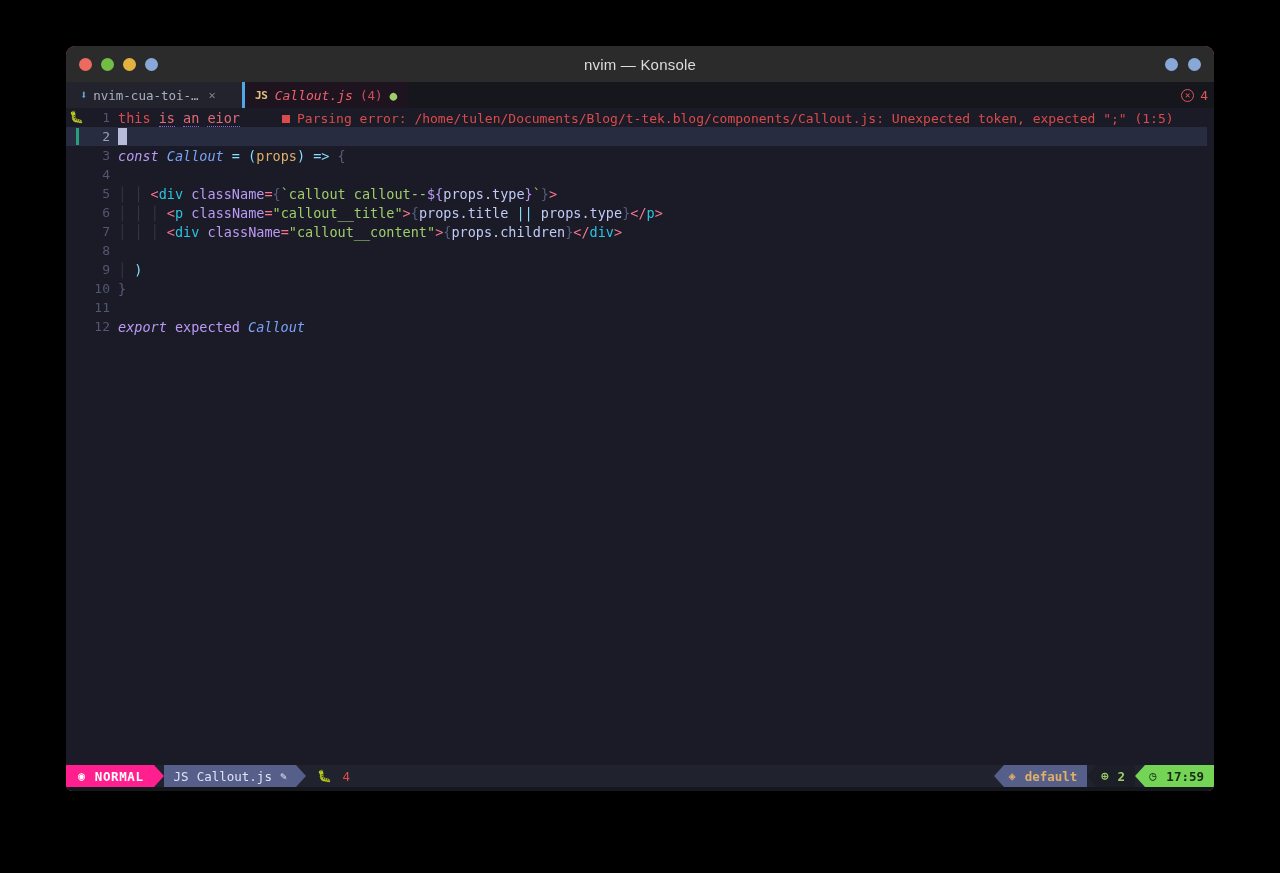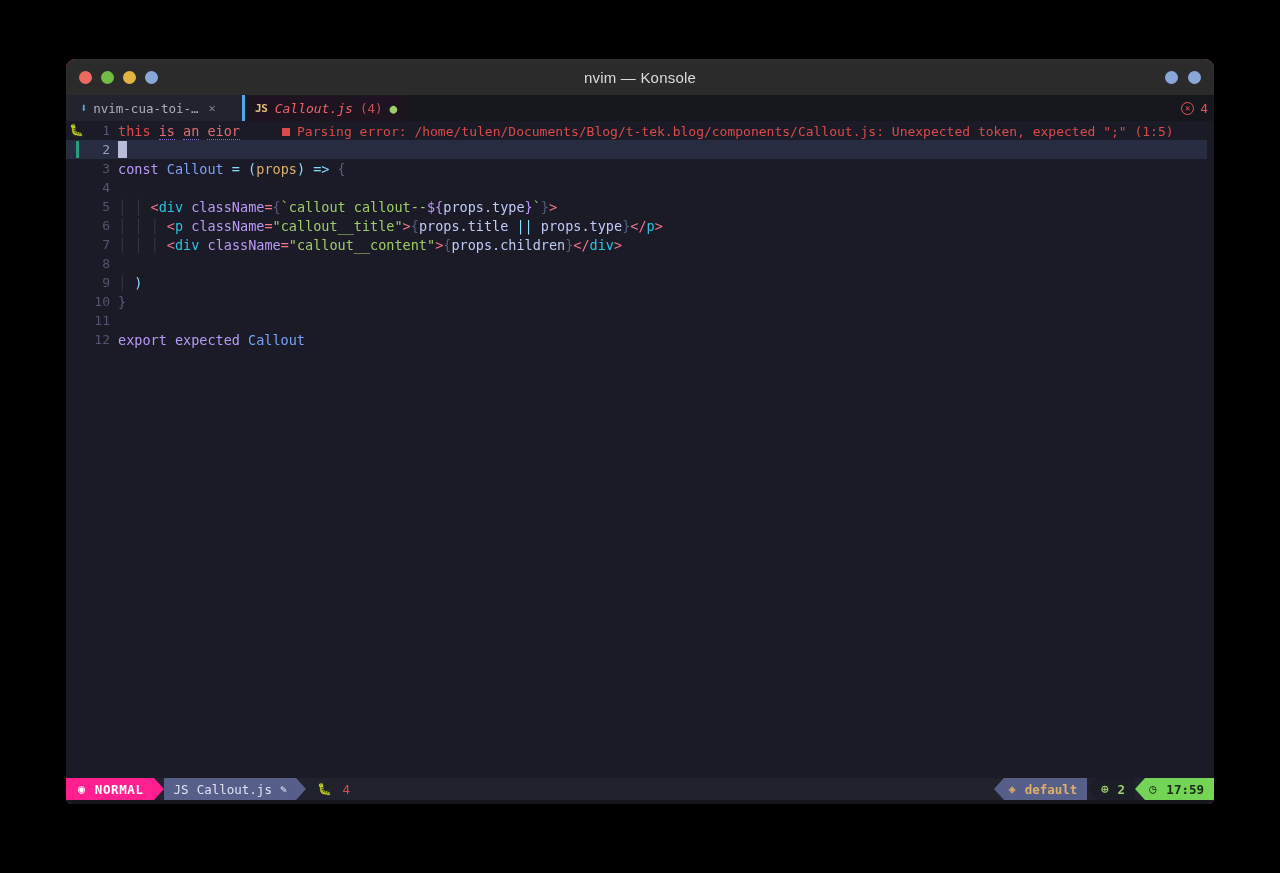--- a/index.html
+++ b/index.html
@@ -7,21 +7,21 @@
     width: 1280px; height: 873px;
     background: #000000;
     font-family: "DejaVu Sans Mono", monospace;
     overflow: hidden;
   }
   #root { position: relative; width: 1280px; height: 873px; background: #000; }
 
   
   .window {
     position: absolute;
-    left: 66px; top: 59px;
+    left: 66px; top: 46px;
     width: 1148px; height: 745px;
     background: #ec4899;
     border-radius: 9px 9px 6px 6px;
     overflow: hidden;
     box-shadow: 0 6px 30px rgba(0,0,0,0.65);
   }
 
   
   .titlebar {
     position: relative;
@@ -127,23 +127,23 @@
     vertical-align: middle;
   }
 
   
   .ig { color: #32364a; }
 
   
   .t-err     { color: #db4b4b; }
   .t-errsp   { color: #e06c75; border-bottom: 1px dotted #8a6ad0; }
   .t-plain   { color: #c0caf5; }
-  .t-kw      { color: #bb9af7; }
+  .t-kw      { color: #bb9af7; font-style: italic; }
   .t-kw2     { color: #bb9af7; }
-  .t-var     { color: #7aa2f7; }
+  .t-var     { color: #7aa2f7; font-style: italic; }
   .t-op      { color: #89ddff; }
   .t-param   { color: #e0af68; }
   .t-punc    { color: #89ddff; }
   .t-brace   { color: #545c7e; }
   .t-tag     { color: #f7768e; }
   .t-tagname { color: #2ac3de; }
   .t-attr    { color: #bb9af7; }
   .t-str     { color: #9ece6a; }
   .t-prop    { color: #c0caf5; }
   .t-purple  { color: #bb9af7; }

